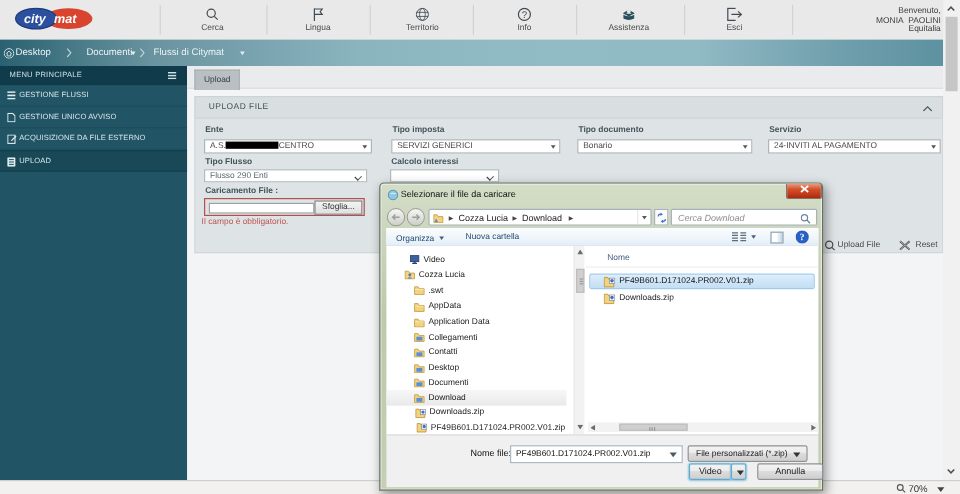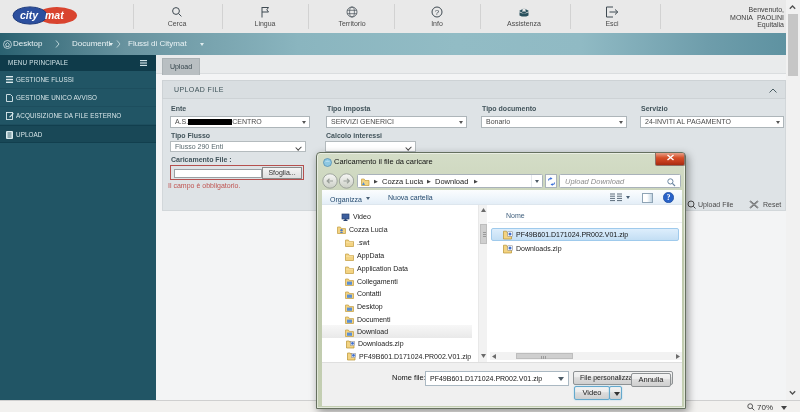--- a/index.html
+++ b/index.html
@@ -243,21 +243,21 @@
   <svg class="scharr" style="top:389px" viewBox="0 0 7 7">
       <path d="M.8 2.2 L3.5 5 L6.2 2.2" fill="none" stroke="#505050" stroke-width="1.3"></path>
     </svg>
 </div>
 
 <div id="dlg">
   <svg class="abs" style="left:6px;top:5px" width="9" height="9" viewBox="0 0 9 9">
       <circle cx="4.5" cy="4.5" r="4" fill="#8ec8e2" stroke="#4987ad" stroke-width=".7"></circle>
       <path d="M1.8 3.6 a3.5 2.6 0 0 1 5.4 0" fill="#d8eef7"></path>
     </svg>
-  <div id="dlgtitle">Caricamento il file da caricare</div>
+  <div id="dlgtitle">Selezionare il file da caricare</div>
   <div id="dlgclose"><svg width="9" height="7" viewBox="0 0 9 7">
         <path d="M1.5 1 L7.5 6 M7.5 1 L1.5 6" stroke="#fff" stroke-width="1.4"></path>
       </svg></div>
 
   <svg class="abs" style="left:5px;top:19.5px" width="32" height="16" viewBox="0 0 32 16">
     <circle cx="8" cy="8" r="7.2" fill="url(#g1)" stroke="#8f968f" stroke-width=".8"></circle>
     <circle cx="24.5" cy="8" r="7.2" fill="url(#g1)" stroke="#8f968f" stroke-width=".8"></circle>
     <defs>
         <linearGradient id="g1" x1="0" y1="0" x2="0" y2="1">
           <stop offset="0" stop-color="#f7f7f5"></stop>
@@ -280,21 +280,21 @@
     <div class="abs" style="right:10px;top:0;width:1px;height:12px;background:#e4e8ec"></div>
     <div class="abs" style="right:3px;top:5px;width:0;height:0;border-left:2.5px solid transparent;border-right:2.5px solid transparent;border-top:3.5px solid #4d5b66"></div>
   </div>
   <div class="abs" style="left:228px;top:20.5px;width:12px;height:14px;background:#fdfdfd;border:1px solid #a9b2ba">
     <svg class="abs" style="left:1px;top:2px" width="9" height="9" viewBox="0 0 9 9">
         <path d="M1 3.5 Q1 1 3.5 1 L3.2 0 L5.5 1.5 L3.2 3 L3.5 2 Q2 2 2 3.5 Z" fill="#3a6fd8"></path>
         <path d="M8 5.5 Q8 8 5.5 8 L5.8 9 L3.5 7.5 L5.8 6 L5.5 7 Q7 7 7 5.5 Z" fill="#3a6fd8"></path>
       </svg>
   </div>
   <div class="abs" style="left:242px;top:20.5px;width:122px;height:14px;background:#fff;border:1px solid #a9b2ba;border-radius:1.5px">
-    <span class="abs" style="left:5px;top:2px;font-size:7.5px;color:#8d8d8d;font-style:italic">Upload Download</span>
+    <span class="abs" style="left:5px;top:2px;font-size:7.5px;color:#8d8d8d;font-style:italic">Cerca Download</span>
     <svg class="abs" style="right:4px;top:3px" width="9" height="9" viewBox="0 0 9 9">
         <circle cx="3.4" cy="3.4" r="2.6" fill="none" stroke="#6b86a0" stroke-width="1"></circle>
         <line x1="5.4" y1="5.4" x2="8" y2="8" stroke="#6b86a0" stroke-width="1.2"></line>
       </svg>
   </div>
 
   <div id="dlgclient">
     <div id="dlgtool">
       <span class="abs" style="left:8px;top:6px">Organizza</span>
       <div class="abs" style="left:44px;top:7px;width:0;height:0;border-left:2.5px solid transparent;border-right:2.5px solid transparent;border-top:3px solid #4a6076"></div>
@@ -465,15 +465,15 @@
       <div class="abs" style="right:4px;top:5px;width:0;height:0;border-left:3px solid transparent;border-right:3px solid transparent;border-top:4px solid #4d5b66"></div>
     </div>
     <div class="win7btn" style="left:251px;top:8px;width:100px;text-align:left">
       <span style="margin-left:6px;font-size:7px">File personalizzati (*.zip)</span>
       <div class="abs" style="right:5px;top:5px;width:0;height:0;border-left:3px solid transparent;border-right:3px solid transparent;border-top:4px solid #333"></div>
     </div>
     <div class="win7btn" style="left:252px;top:23px;width:36px;border-color:#64a9cd;box-shadow:0 0 1px #9ed1ea inset,0 0 1.5px #8cc6e2">Video</div>
     <div class="win7btn" style="left:287px;top:23px;width:13px;border-color:#64a9cd;box-shadow:0 0 1px #9ed1ea inset,0 0 1.5px #8cc6e2">
       <div class="abs" style="left:3.5px;top:5px;width:0;height:0;border-left:3px solid transparent;border-right:3px solid transparent;border-top:4px solid #333"></div>
     </div>
-    <div class="win7btn" style="left:309px;top:10px;width:40px">Annulla</div>
+    <div class="win7btn" style="left:309px;top:23px;width:55px">Annulla</div>
   </div>
 </div>
 
 </body></html>

